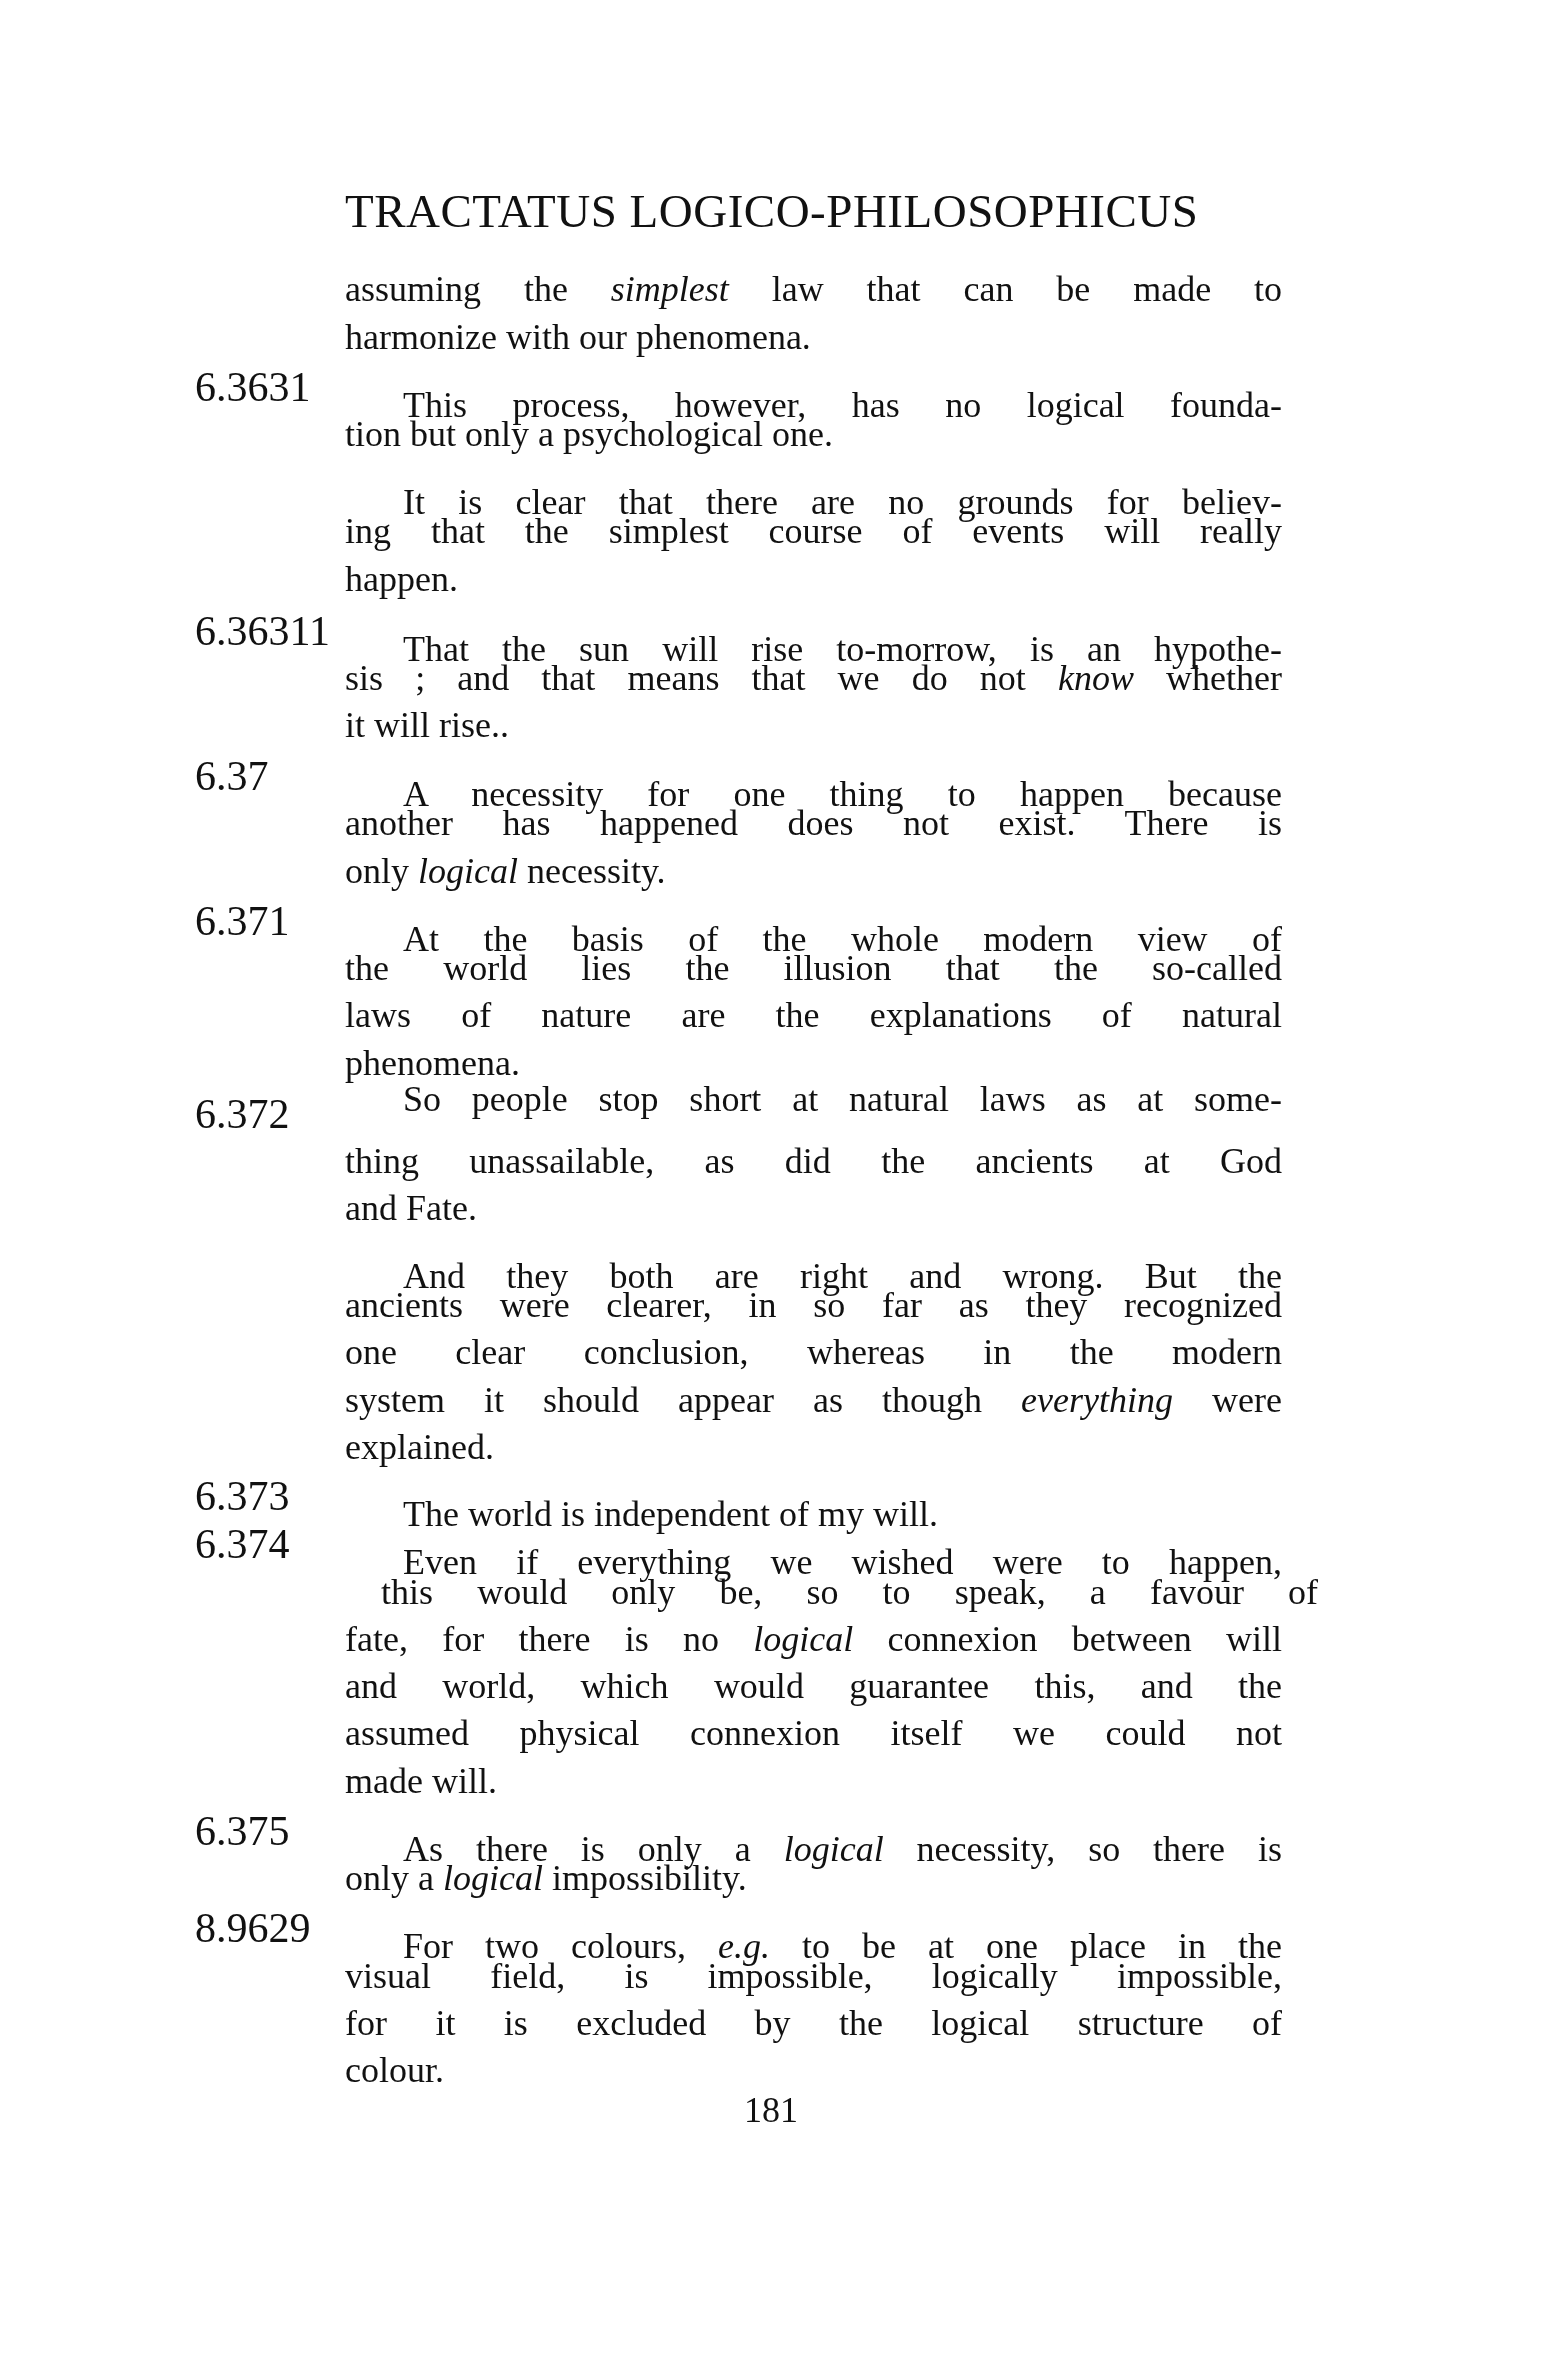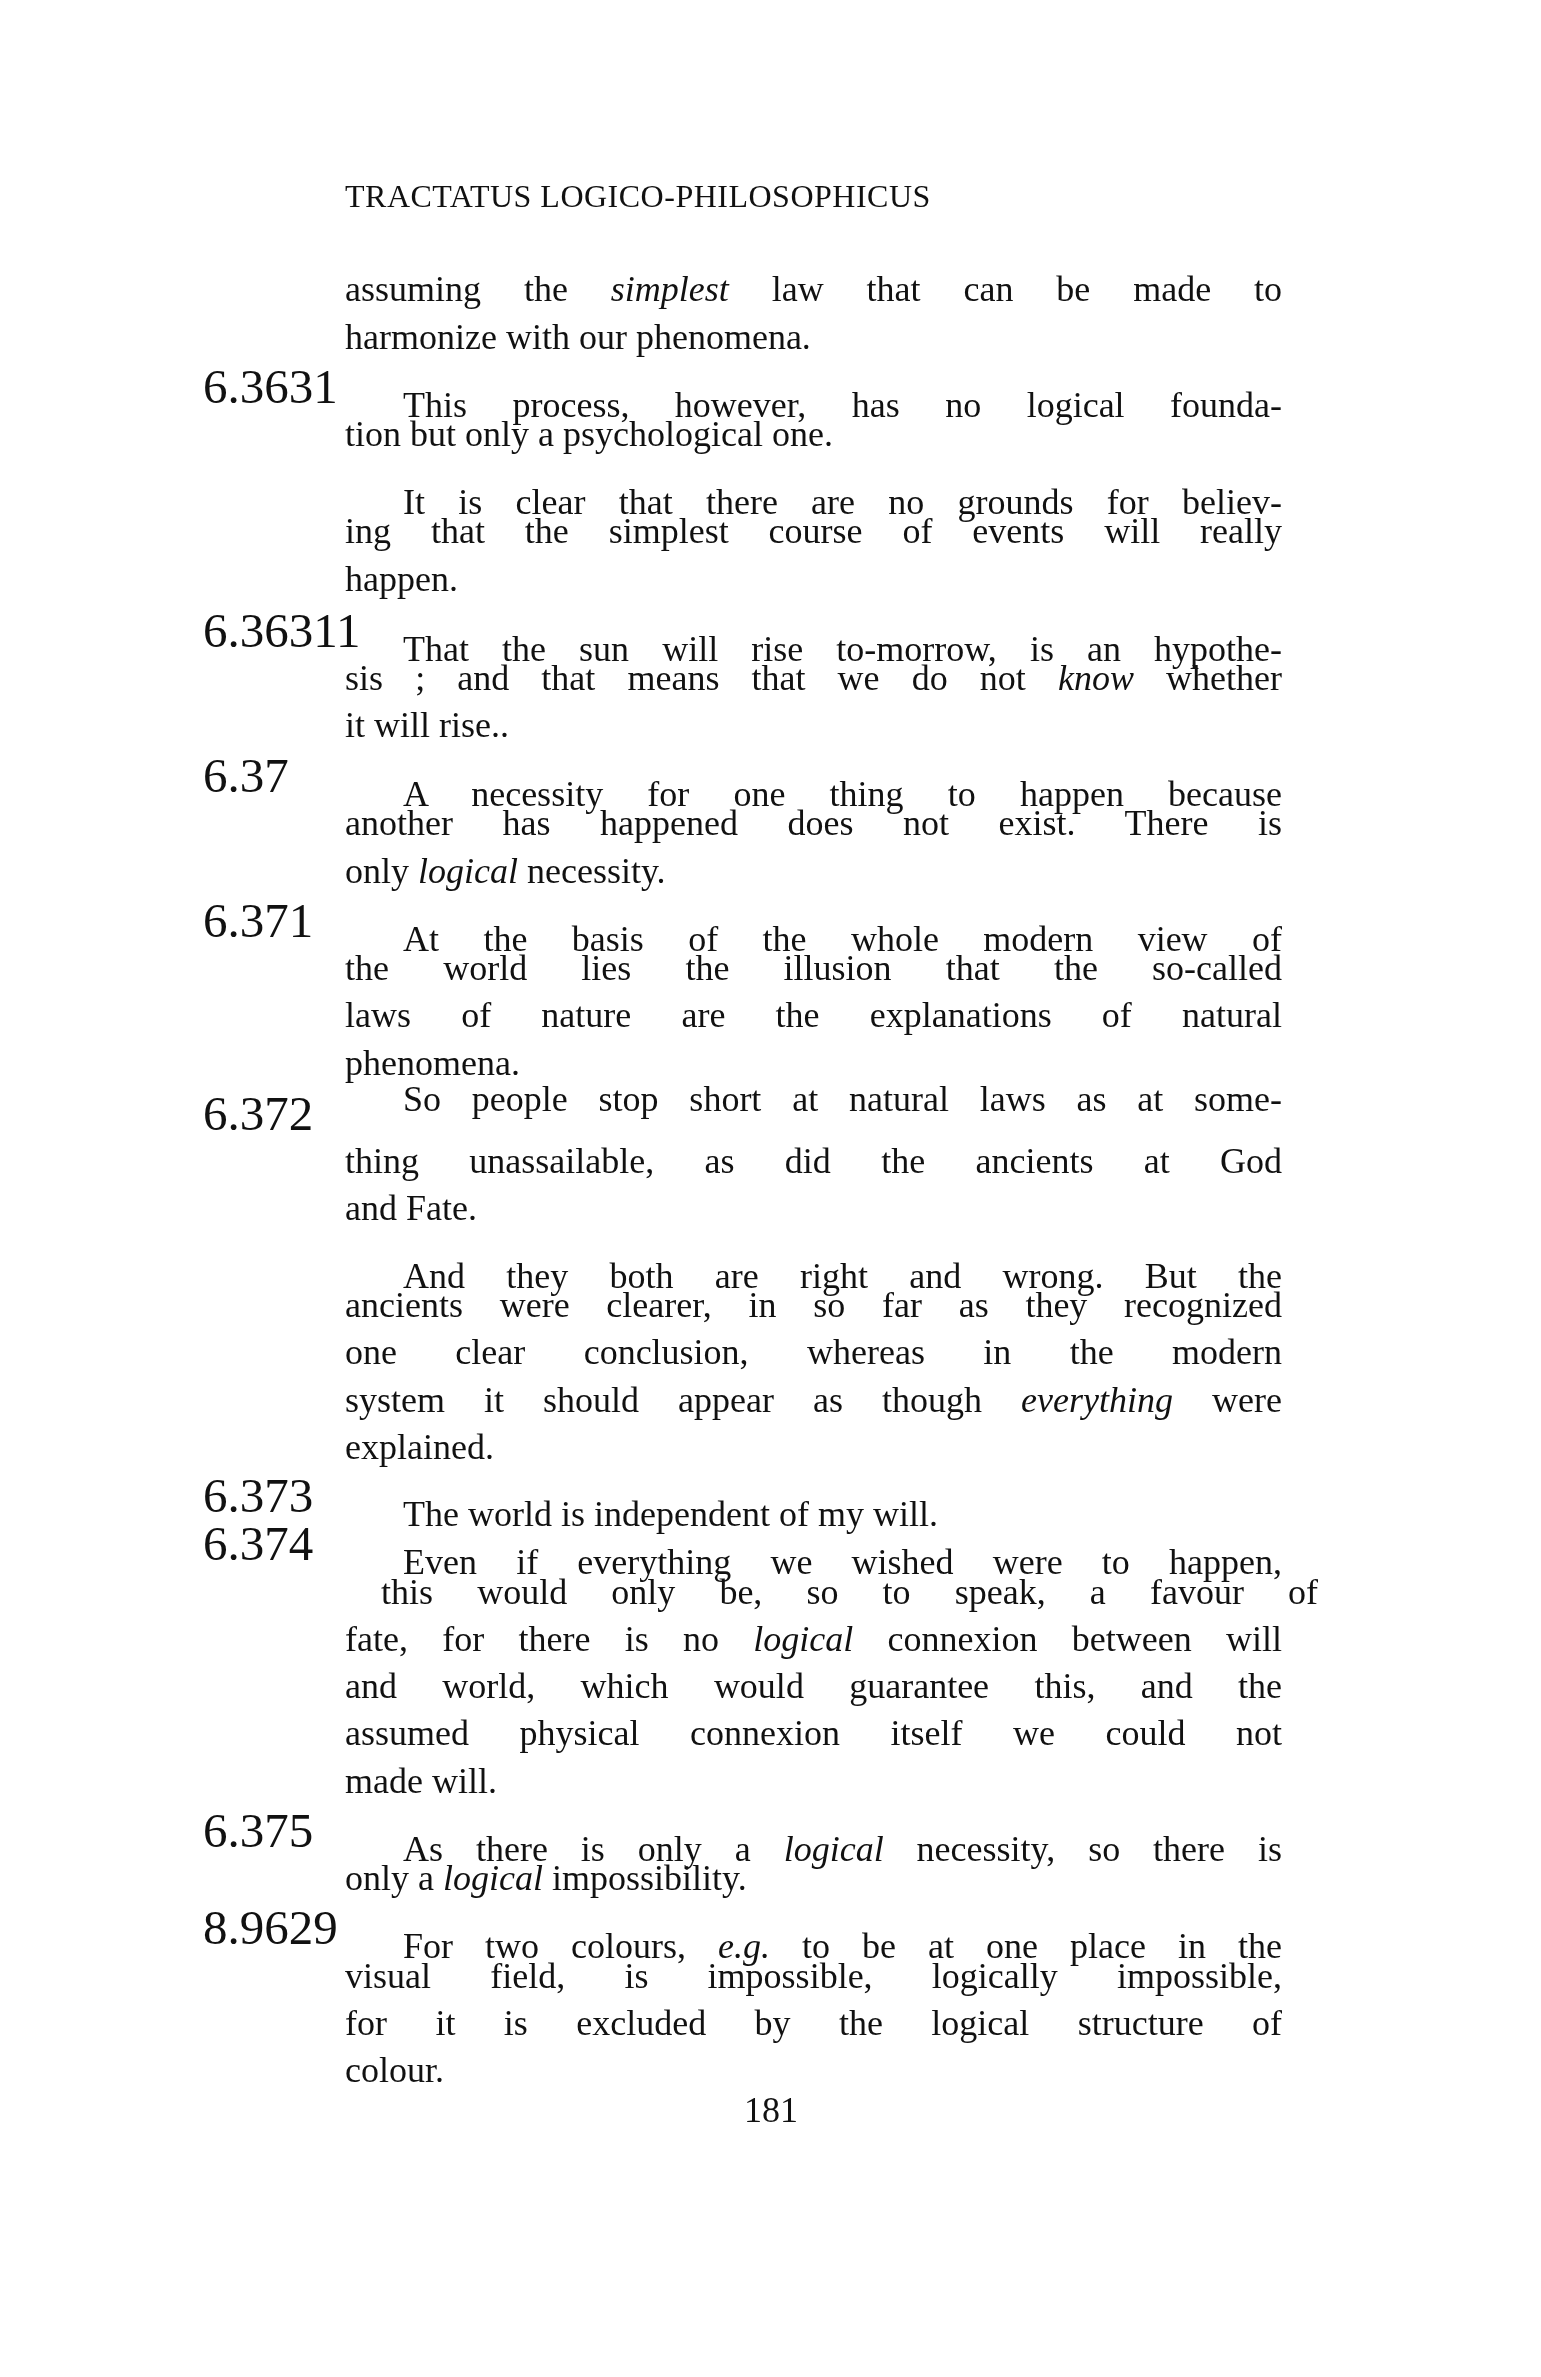--- a/index.html
+++ b/index.html
@@ -1,30 +1,30 @@
 <!DOCTYPE html>
 <html style="font-size:15px"><head>
 <meta charset="utf-8">
 <style>
   html, body { margin:0; padding:0; }
   body {
     width:1542px; height:2377px; background:#ffffff; position:relative; overflow:hidden;
     font-family:"Liberation Serif","DejaVu Serif",serif; color:#111;
   }
   .header {
-    position:absolute; left:345px; top:178px; font-size:32px; letter-spacing:0.5px;
+    position:absolute; left:345px; top:184px; font-size:47px; letter-spacing:0.5px;
   }
   .line {
     position:absolute; left:345px; width:937px; font-size:36px; line-height:46px; height:46px;
     white-space:nowrap;
   }
   .line.j { text-align:justify; text-align-last:justify; }
   .line.indent { padding-left:58px; width:879px;margin-top:18px; }
   .num {
-    position:absolute; left:203px; font-size:49px; line-height:46px; height:46px;
+    position:absolute; left:195px; font-size:42px; line-height:46px; height:46px;
   }
   i { font-style:italic; }
   .pageno {
     position:absolute; left:0; width:1542px; text-align:center; top:2089px; font-size:36px;
   }
 </style>
 </head>
 <body>
 
 <div class="header">TRACTATUS LOGICO-PHILOSOPHICUS</div>

